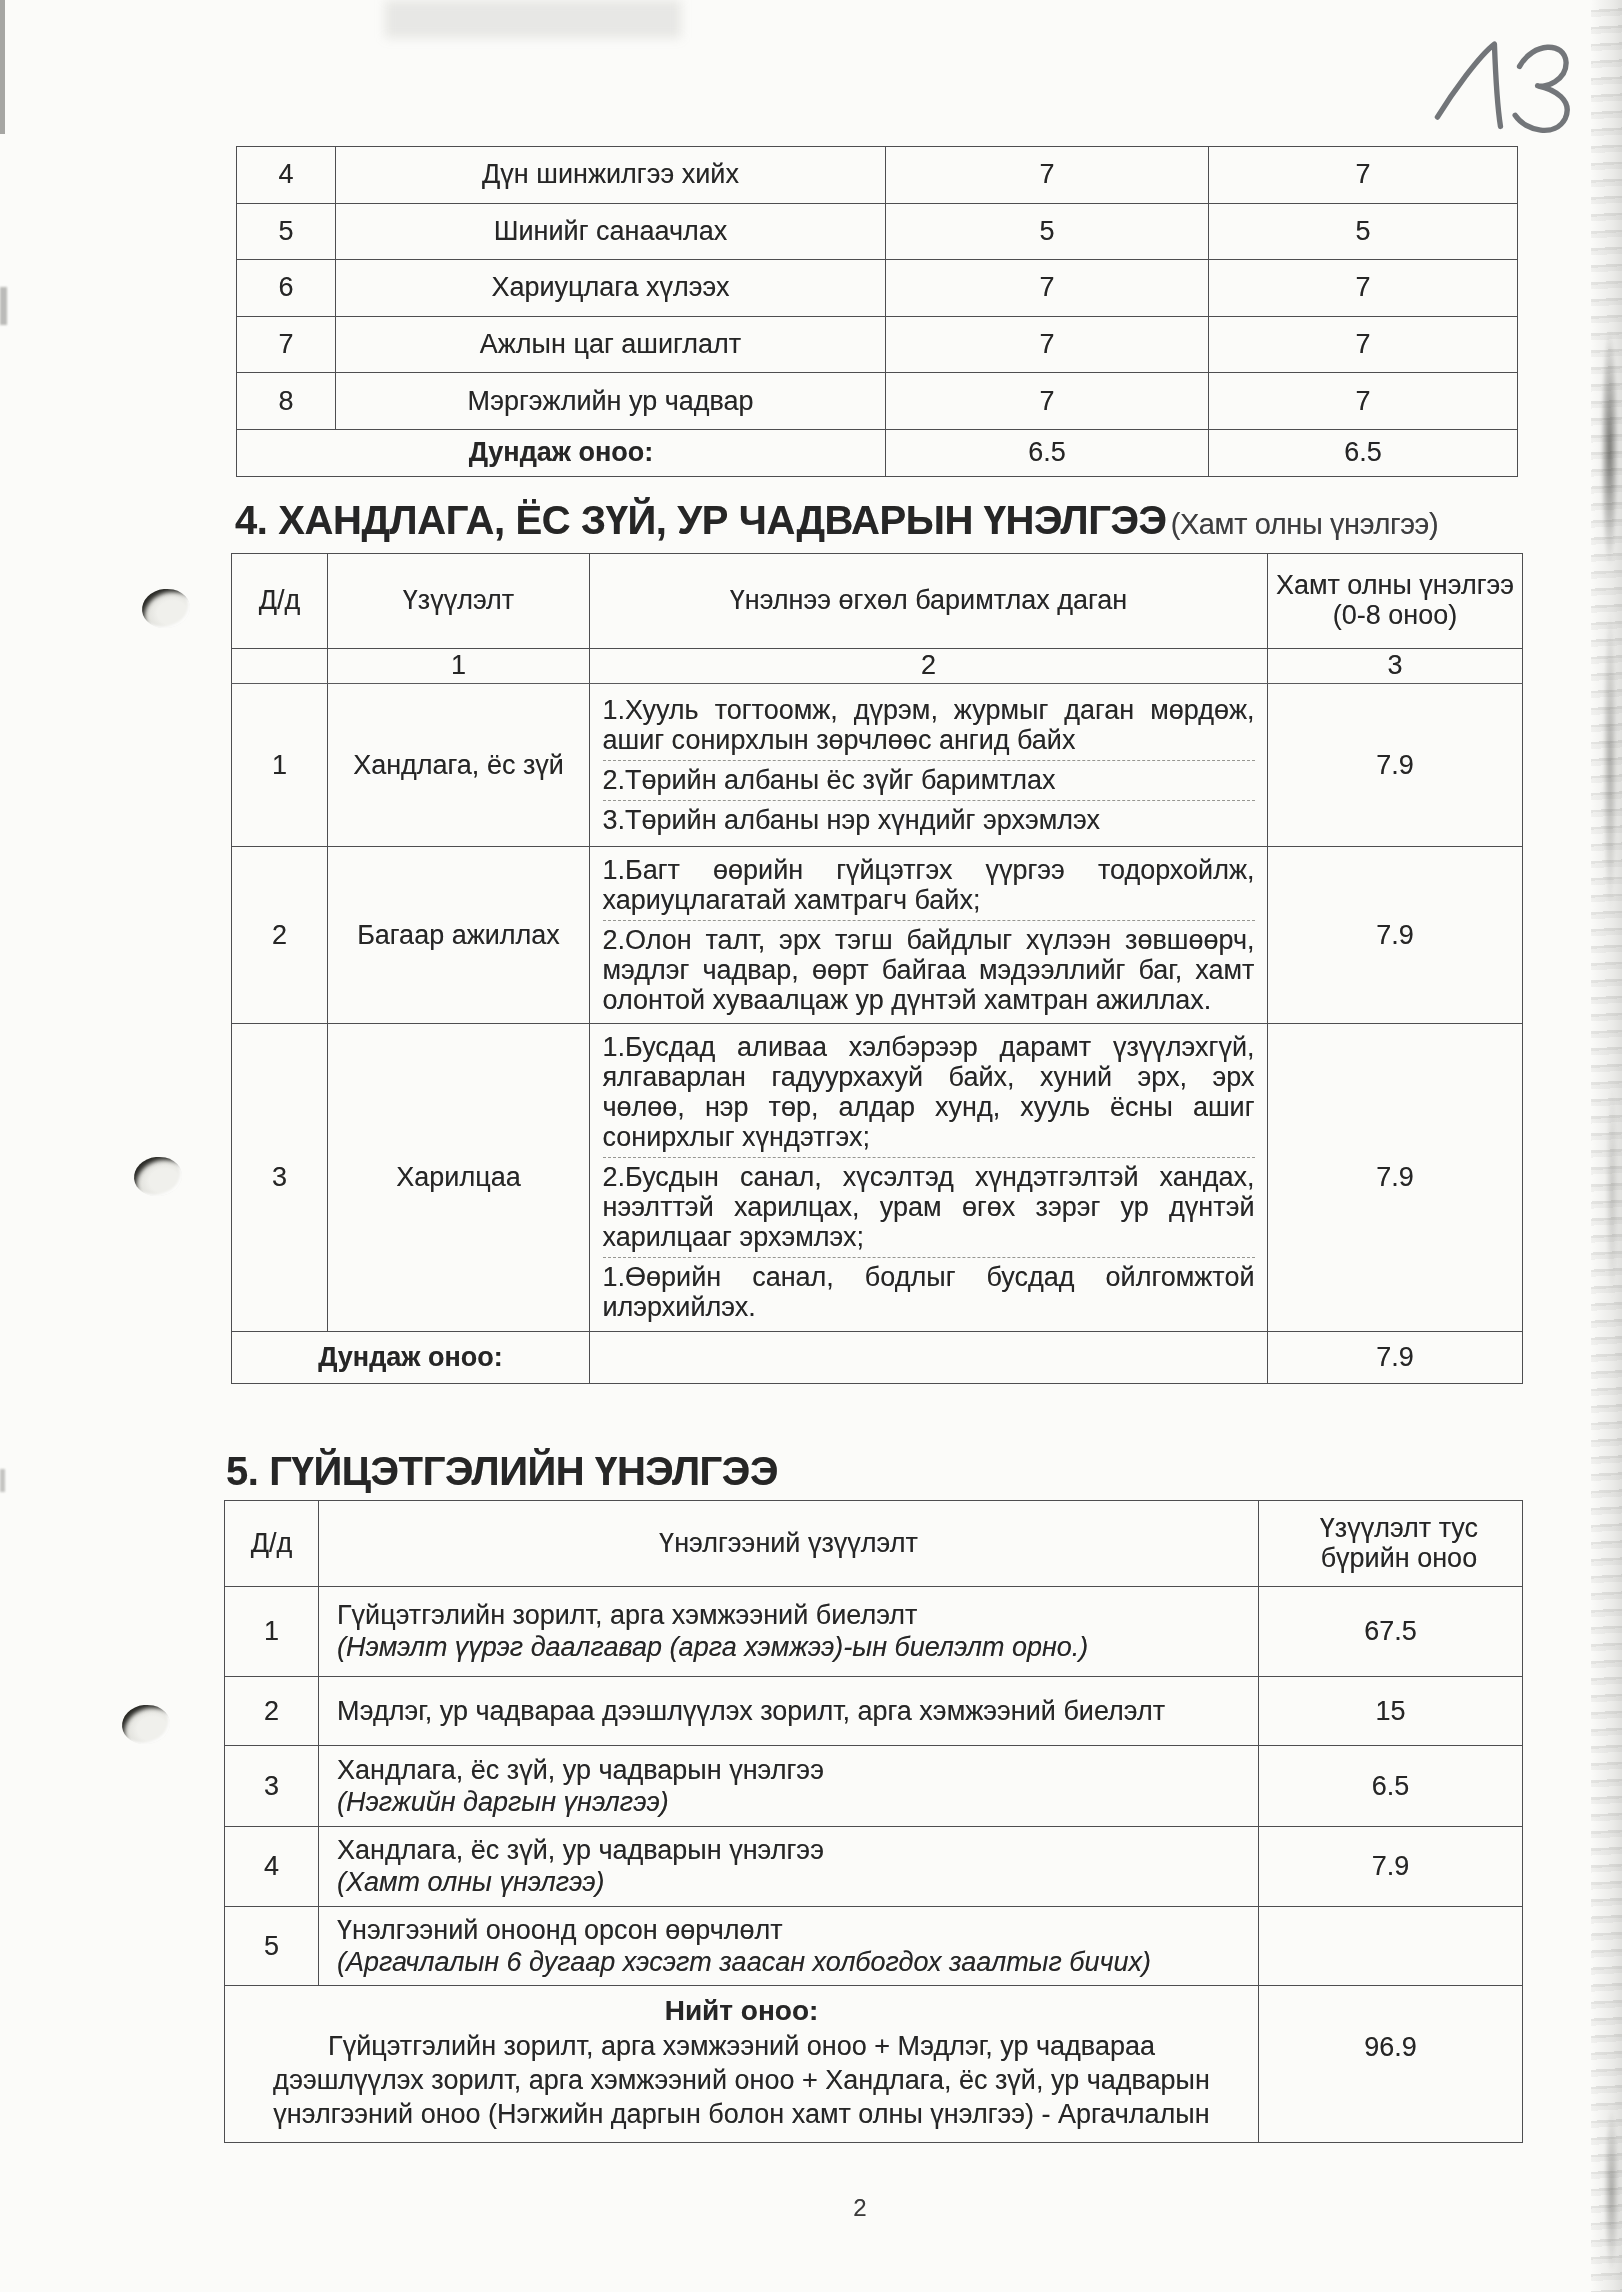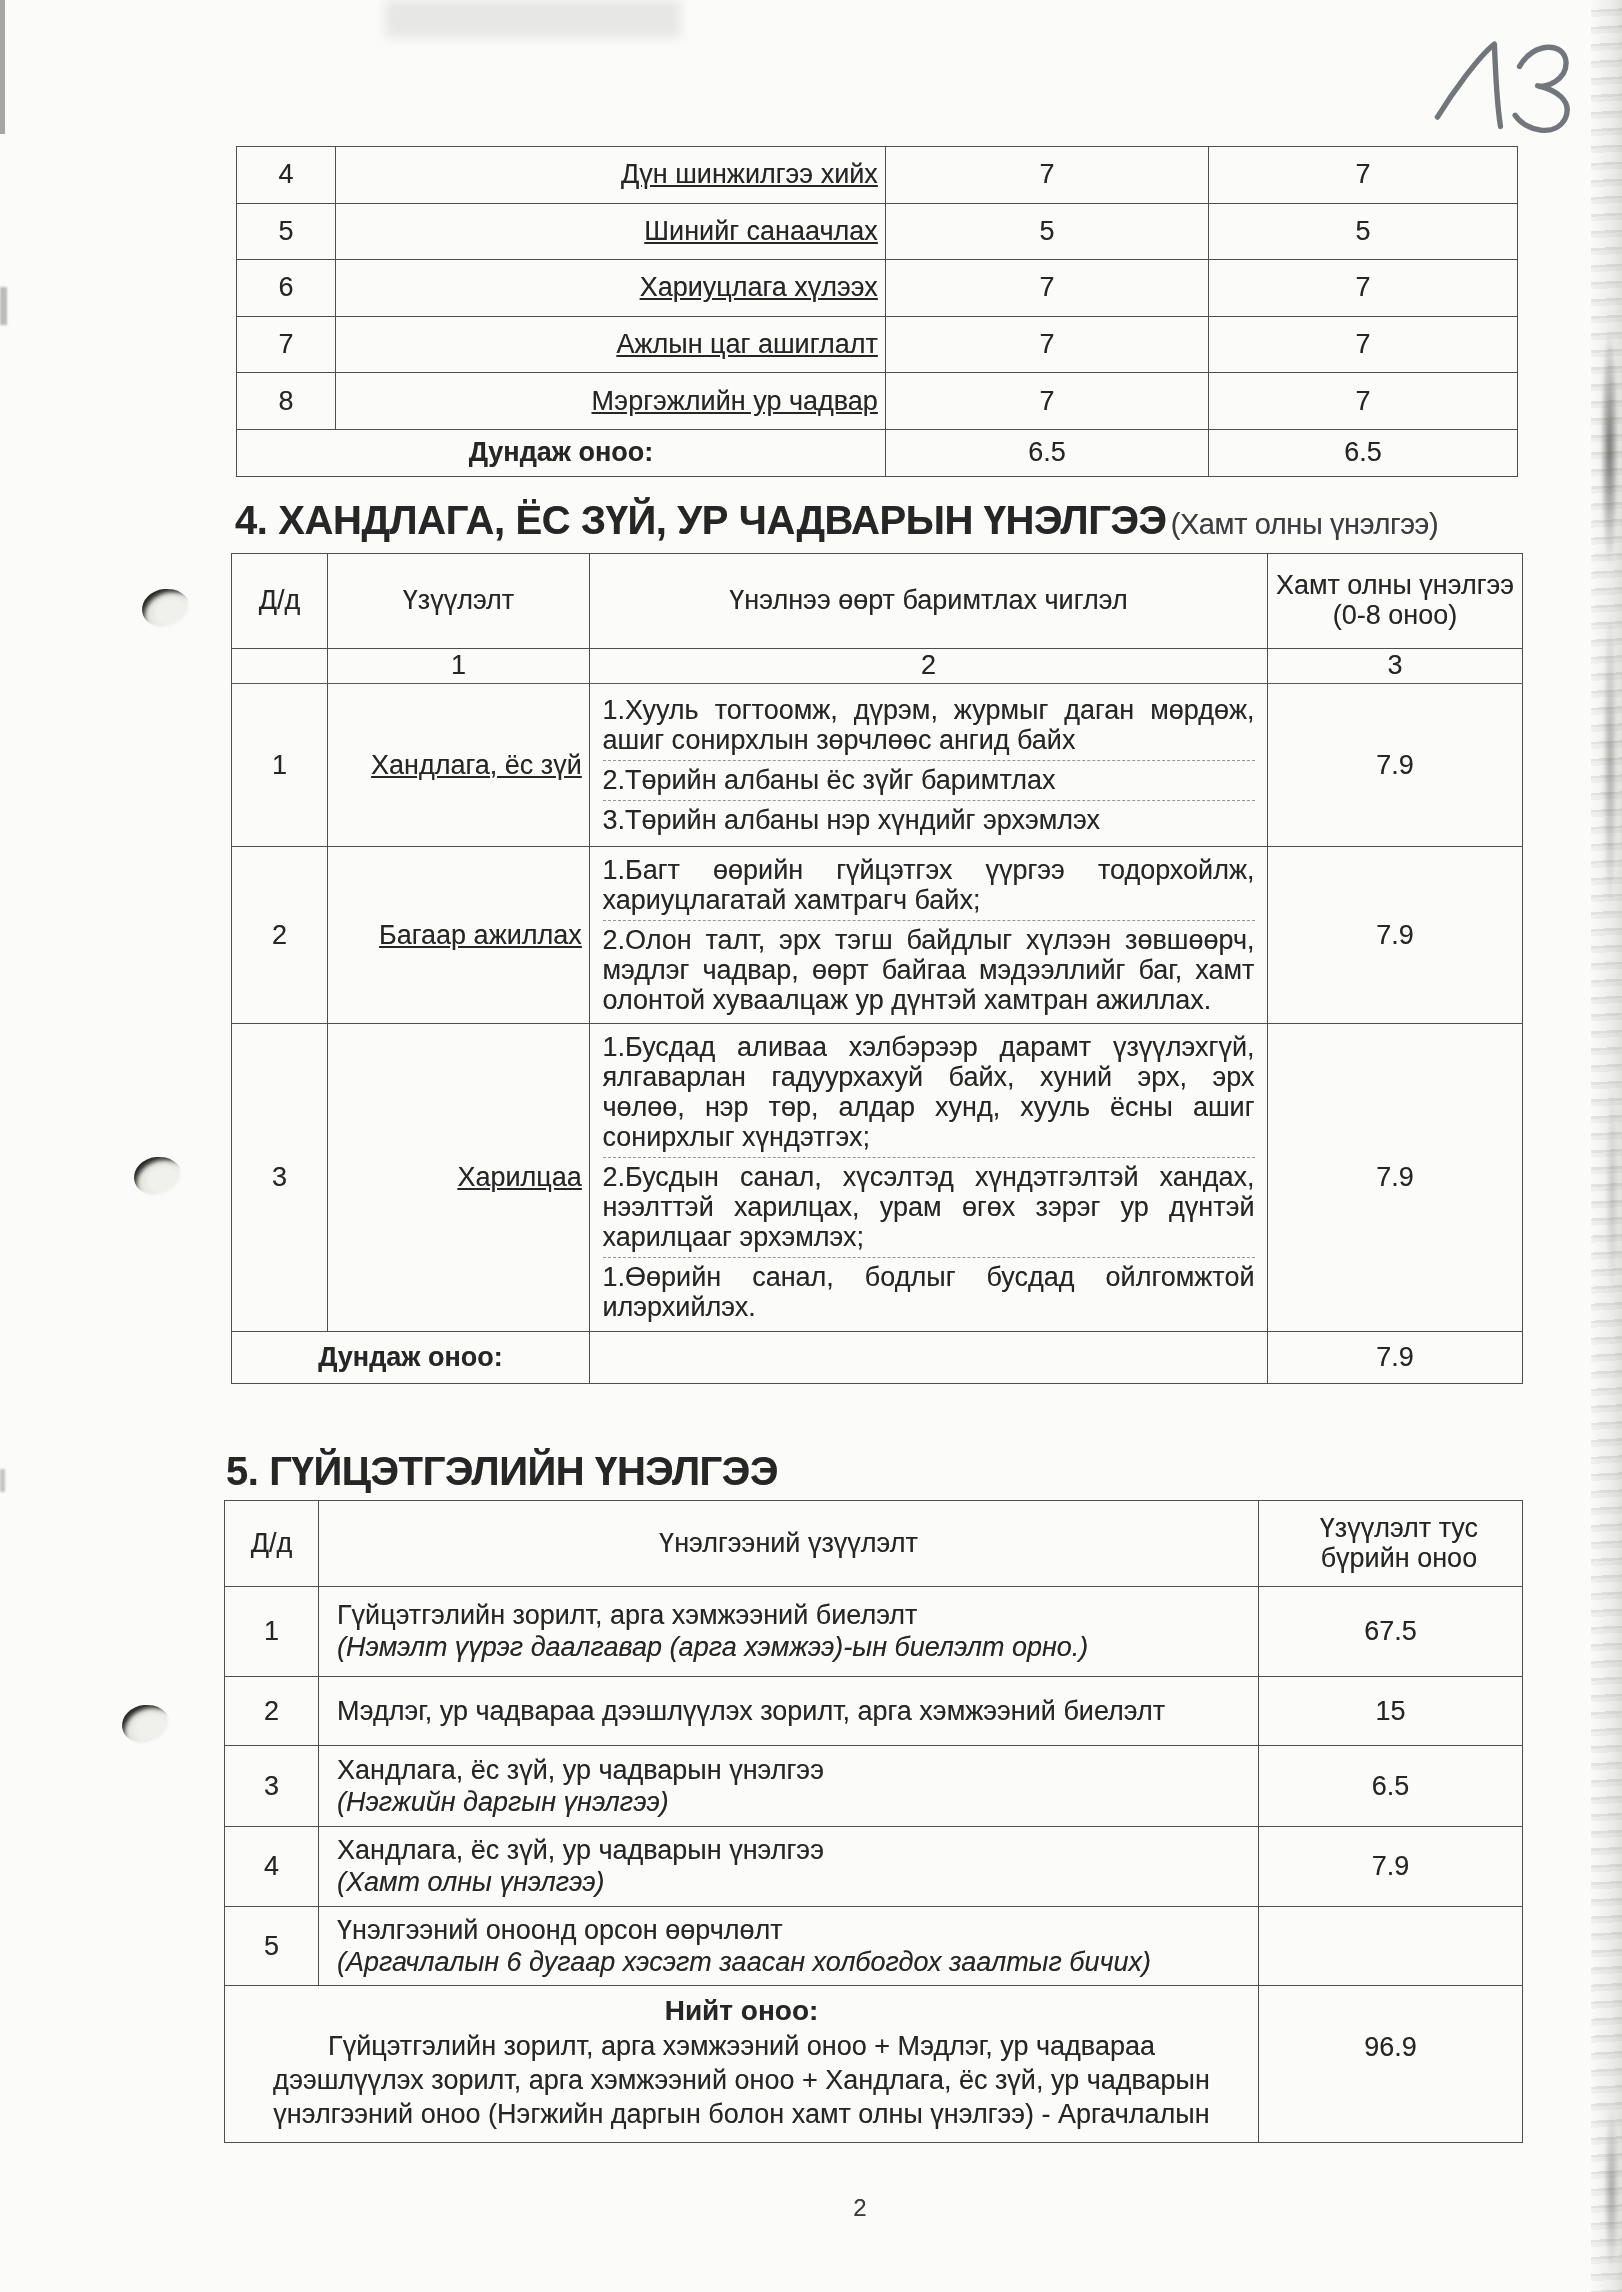--- a/index.html
+++ b/index.html
@@ -6,21 +6,21 @@
   .page{
     position:relative;width:1623px;height:2293px;margin:0 auto;
     background:#fbfbf9;overflow:hidden;
     font-family:"Liberation Sans",sans-serif;color:#262626;
     text-shadow:0 0 0.5px rgba(50,50,50,.45);
   }
   
   table.sc{border-collapse:collapse;table-layout:fixed;position:absolute;background:transparent;}
   table.sc td{border:1.8px solid #4e4e50;vertical-align:middle;font-size:27px;padding:1.8px 7.2px;overflow:hidden;}
   td.c{text-align:center;}
-  td.l{text-align:right;padding-left:14.3px;text-decoration:underline;}
+  td.l{text-align:center;padding-left:14.3px;}
   .b{font-weight:bold;}
   .it{}
   
   .t1 td{height:52px;}
   .t1 tr.foot td{height:42px;}
   
   .t2 td{font-size:26px;}
   .t2 .hdr td{height:90px;text-align:center;line-height:29.6px;}
   .t2 .numrow td{height:27px;text-align:center;border-bottom:1.8px solid #5a5a5c;}
   .t2 td.items{padding:3.6px 12.5px;text-align:justify;vertical-align:middle;}
@@ -134,21 +134,21 @@
     <colgroup>
         <col style="width:96px">
         <col style="width:262px">
         <col style="width:678px">
         <col style="width:255px">
       </colgroup>
     <tbody>
       <tr class="hdr">
         <td>Д/д</td>
         <td>Үзүүлэлт</td>
-        <td>Үнэлнээ өөрт баримтлах чиглэл</td>
+        <td>Үнэлнээ өгхөл баримтлах даган</td>
         <td>Хамт олны үнэлгээ (0-8 оноо)</td>
       </tr>
       <tr class="numrow">
         <td></td>
         <td>1</td>
         <td>2</td>
         <td>3</td>
       </tr>
       <tr style="height:163px;">
         <td class="c">1</td>

